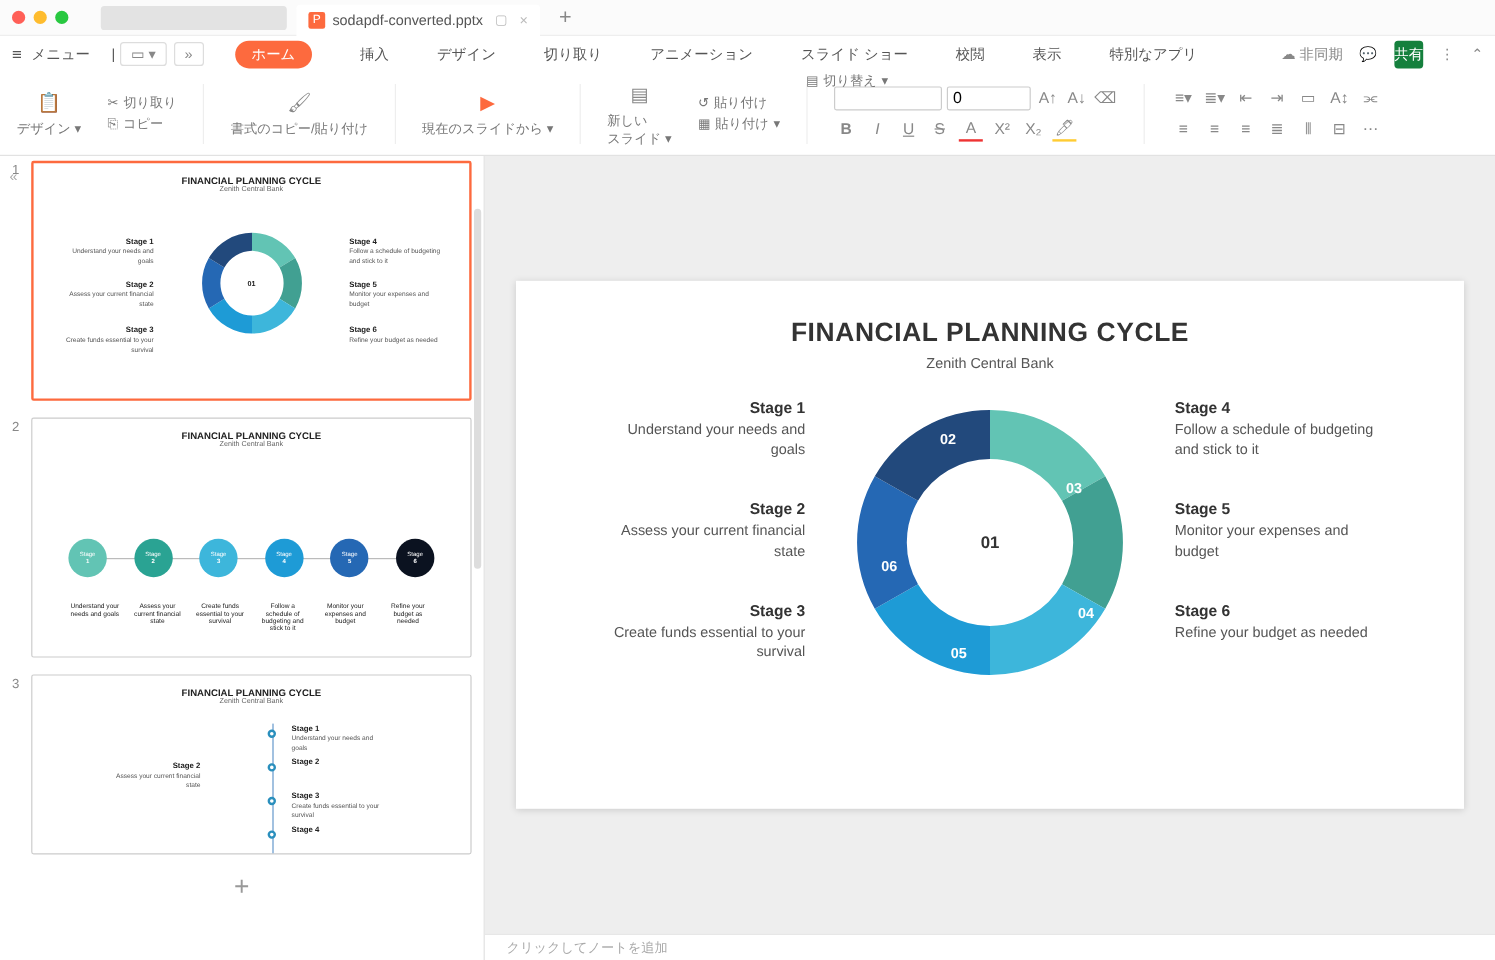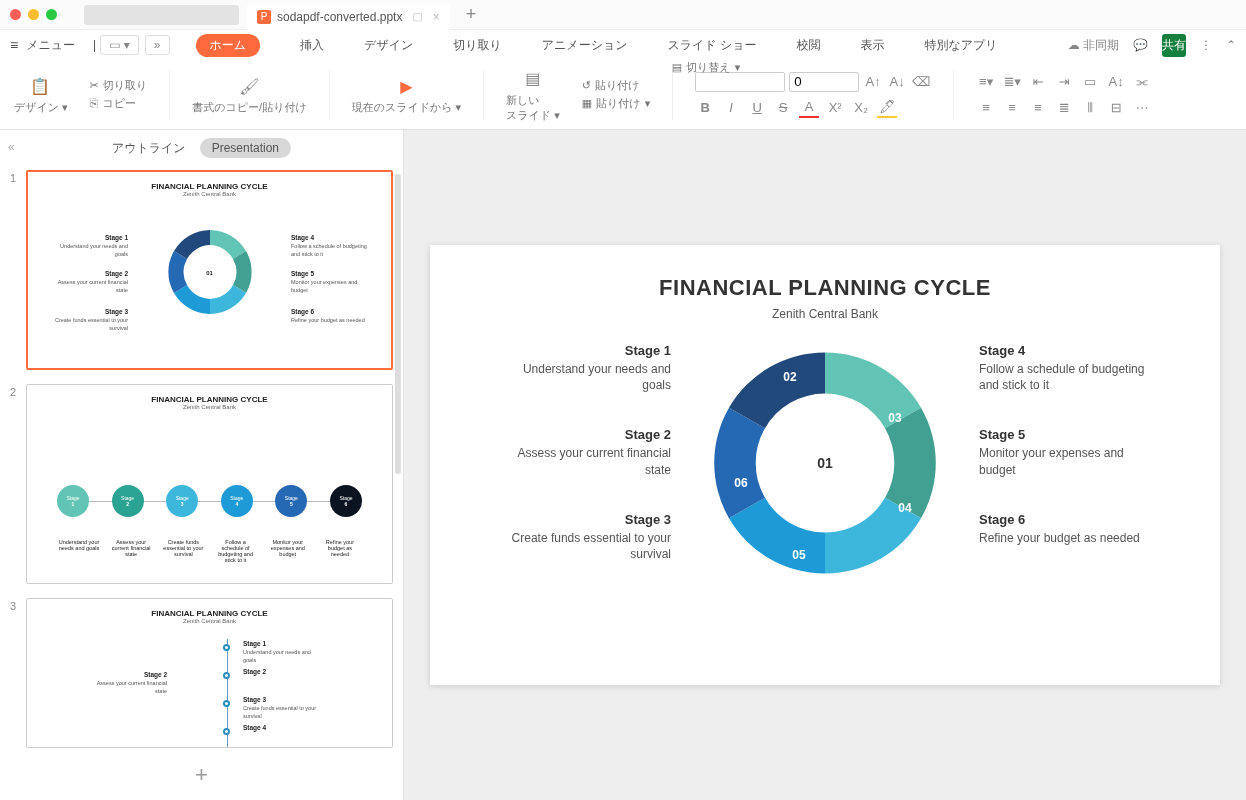--- a/index.html
+++ b/index.html
@@ -198,24 +198,20 @@
       <span class="tbtn">⊟</span>
       <span class="tbtn">⋯</span>
     </div>
   </div>
 </div>
 
 <div id="main">
 
   <div id="side">
     <span id="collapse">«</span>
-    <div id="sidetabs">
-      <span>アウトライン</span>
-      <span>Presentation</span>
-    </div>
     <div id="scrollhint"></div>
 
     <div class="thumb-row">
       <div class="tnum">1</div>
       <div class="thumb sel">
         <div class="mini-title">FINANCIAL PLANNING CYCLE</div>
         <div class="mini-sub">Zenith Central Bank</div>
         <div class="mini-ring">
           <svg viewBox="0 0 100 100">
             <g transform="translate(50,50)">
@@ -322,26 +318,27 @@
                 <path d="M80,-46 A92,92 0 0 1 80,46 L50,29 A58,58 0 0 0 50,-29 Z" fill="#41a092"></path>
                 <path d="M80,46 A92,92 0 0 1 0,92 L0,58 A58,58 0 0 0 50,29 Z" fill="#3db6db"></path>
                 <path d="M0,92 A92,92 0 0 1 -80,46 L-50,29 A58,58 0 0 0 0,58 Z" fill="#1e9bd6"></path>
                 <path d="M-80,46 A92,92 0 0 1 -80,-46 L-50,-29 A58,58 0 0 0 -50,29 Z" fill="#2568b4"></path>
                 <path d="M-80,-46 A92,92 0 0 1 0,-92 L0,-58 A58,58 0 0 0 -50,-29 Z" fill="#22497c"></path>
               </g>
             </svg>
             <div class="cen">01</div>
             <span class="seg-label" style="left:85px;top:34px">02</span>
             <span class="seg-label" style="left:190px;top:75px">03</span>
-            <span class="seg-label" style="left:200px;top:165px">04</span>
+            <span class="seg-label" style="left:200px;top:179px">04</span>
             <span class="seg-label" style="left:94px;top:212px">05</span>
             <span class="seg-label" style="left:36px;top:140px">06</span>
           </div>
           <div class="colR">
             <div class="stg"><b>Stage 4</b><span>Follow a schedule of budgeting and stick to it</span></div>
             <div class="stg"><b>Stage 5</b><span>Monitor  your expenses and budget</span></div>
             <div class="stg"><b>Stage 6</b><span>Refine your budget as needed</span></div>
           </div>
         </div>
       </div>
     </div>
+    <div id="notes">クリックしてノートを追加</div>
   </div>
 </div>
 
 </body></html>

